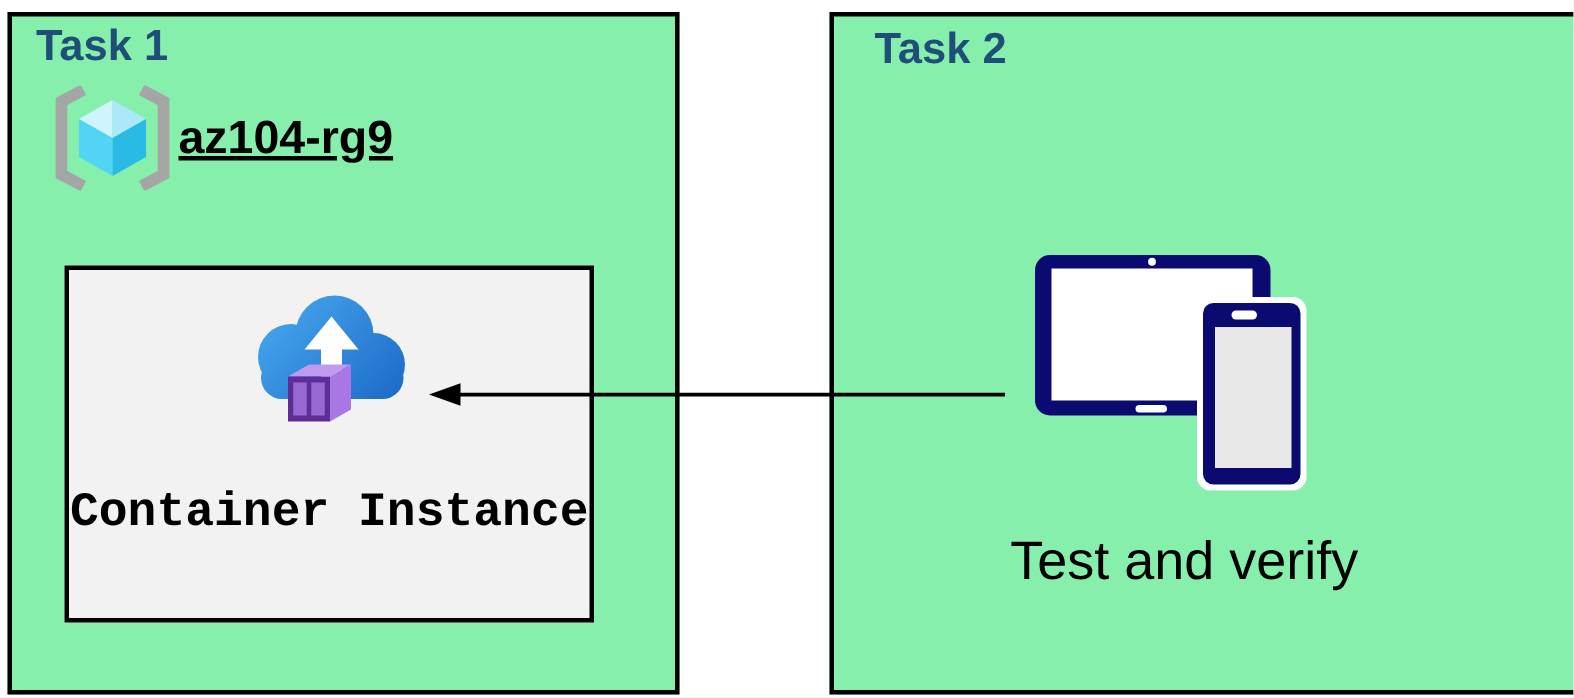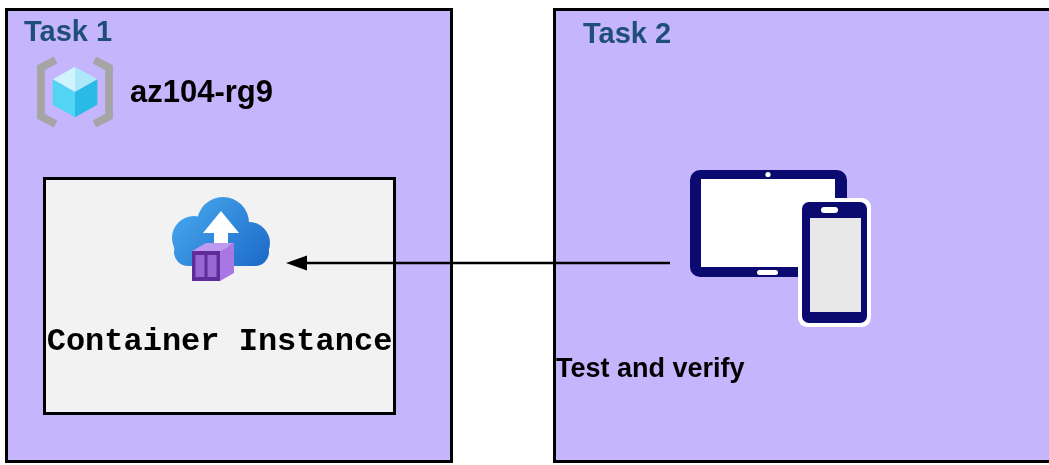--- a/index.html
+++ b/index.html
@@ -5,37 +5,37 @@
   html,body{margin:0;padding:0;background:#ffffff;}
   .canvas{
     position:relative;
     width:1049px;height:465px;
     background:#ffffff;
     font-family:"Liberation Sans", sans-serif;
     overflow:hidden;
   }
   .task-box{
     position:absolute;
-    background:#c4b5fd;
+    background:#86efac;
     border:3px solid var(--box-border,#000);
     box-sizing:border-box;
   }
   .task1-box{left:5px;top:8px;width:448px;height:455px;}
   .task2-box{left:553px;top:8px;width:573px;height:455px;}
   .box-title{
     position:absolute;
     font-size:29px;font-weight:bold;
     color:var(--heading-blue,#1F4E79);
     letter-spacing:0px;
   }
   .task1-box .box-title{left:16px;top:4px;}
   .task2-box .box-title{left:27px;top:6px;}
   .rg-row{
     position:absolute;left:23px;top:46px;
-    display:flex;align-items:center;gap:11px;
+    display:flex;align-items:center;text-decoration:underline;
   }
   .rg-icon{width:88px;height:70px;display:block;}
   .rg-name{
     font-size:31px;font-weight:bold;color:var(--text-black,#000);
   }
   .inner-box{
     position:absolute;left:35px;top:166px;
     width:353px;height:238px;
     box-sizing:border-box;
     background:var(--inner-box-bg,#F2F2F2);
@@ -47,21 +47,22 @@
     margin-top:26px;
     font-size:32px;font-weight:bold;color:var(--text-black,#000);
     white-space:nowrap;
   }
   .devices-icon{
     position:absolute;left:119px;top:147px;
     width:200px;height:175px;display:block;
   }
   .devices-label{
     position:absolute;left:0px;top:342px;width:467px;
-    font-size:27px;font-weight:bold;color:var(--text-black,#000);
+    text-align:center;
+    font-size:36px;font-weight:normal;color:var(--text-black,#000);
     white-space:nowrap;
   }
   .arrow-overlay{
     position:absolute;left:0;top:0;width:1049px;height:465px;
     pointer-events:none;
   }
   
   .f-navy{fill:var(--device-navy,#0A0A70);}
   .f-white{fill:#ffffff;}
   .f-screen{fill:var(--device-screen-gray,#E8E8E8);}

